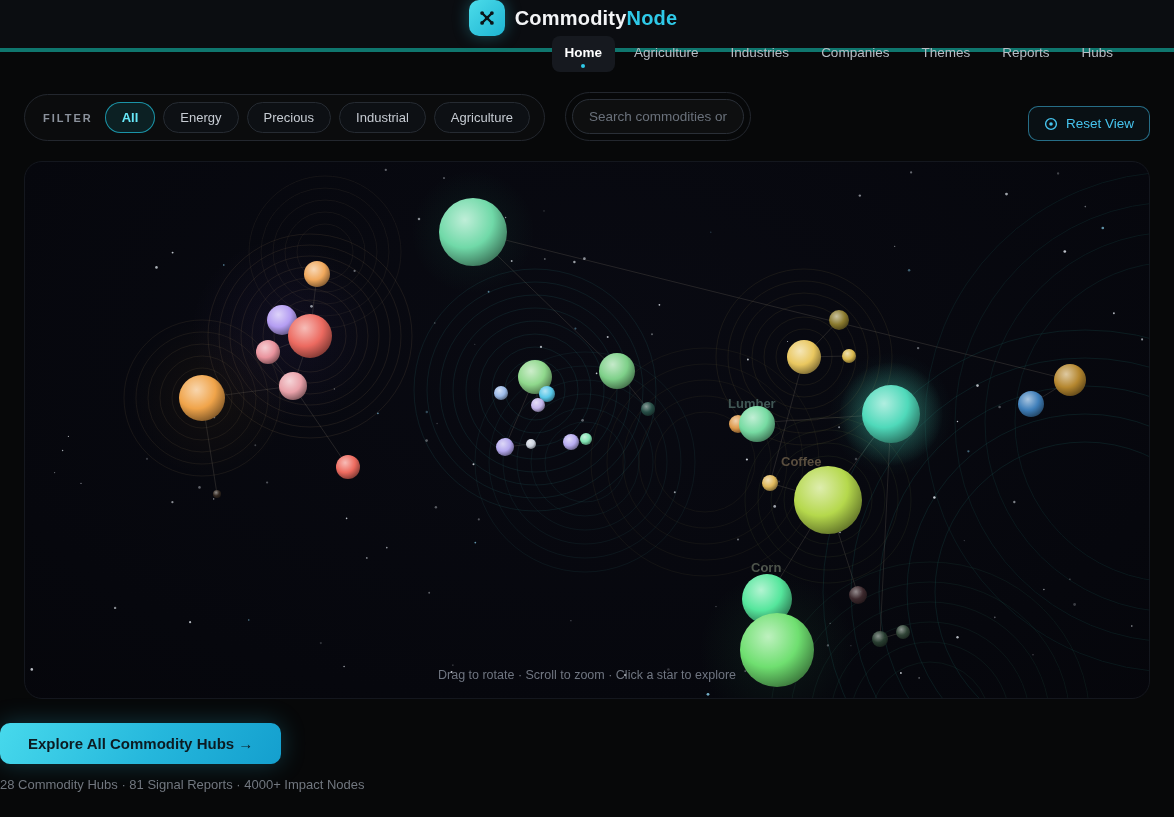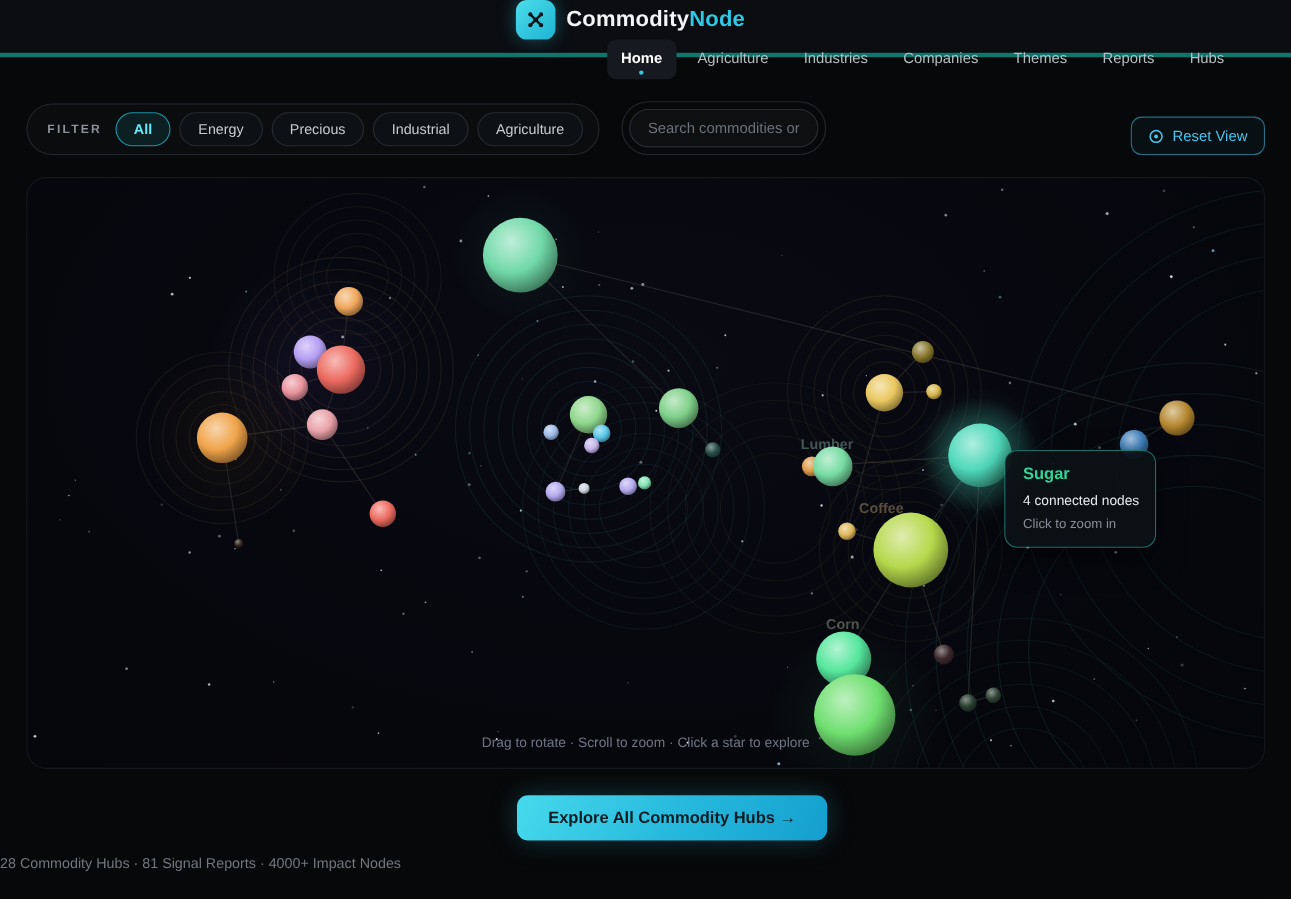--- a/index.html
+++ b/index.html
@@ -54,21 +54,21 @@
   .hint { position:absolute; left:0; right:0; bottom:16px; text-align:center;
           font-size:12.5px; color:#6f7580; pointer-events:none; }
   .tooltip { position:absolute; left:888px; top:247px; width:138px;
              border:1px solid rgba(45,200,185,.5); background:rgba(12,17,21,.93);
              border-radius:12px; padding:12px 16px 14px; box-shadow:0 10px 26px rgba(0,0,0,.55); }
   .tooltip-title { font-size:15px; font-weight:bold; color:#34d399; }
   .tooltip-sub { margin-top:9px; font-size:12.5px; color:#e7e9ec; white-space:nowrap; }
   .tooltip-hint { margin-top:7px; font-size:12px; color:#878e97; }
 
   
-  .cta-row { display:flex; justify-content:center; margin-top:24px;padding-left:48px; }
+  .cta-row { display:flex; justify-content:flex-start; margin-top:24px; }
   .cta { border:none; border-radius:10px; padding:12px 28px; font-size:15px; font-weight:bold;
          color:#0c1b22; background:linear-gradient(120deg,#47d9ec 0%,#25b7dc 55%,#149fce 100%);
          box-shadow:0 0 24px rgba(46,199,232,.25); cursor:pointer; font-family:inherit; }
   .stats { margin-top:13px; font-size:13px; color:#71777f; }
 </style>
 </head>
 <body>
 
 <div class="page">
 
@@ -575,25 +575,20 @@
         <circle cx="742" cy="437" r="25" fill="url(#ng26)" opacity="1"></circle>
         <circle cx="752" cy="488" r="37" fill="url(#ng27)" opacity="1"></circle>
         <circle cx="1045" cy="218" r="16" fill="url(#ng28)" opacity="1"></circle>
         <circle cx="1006" cy="242" r="13" fill="url(#ng29)" opacity="1"></circle>
         <circle cx="833" cy="433" r="9" fill="url(#ng30)" opacity="0.85"></circle>
         <circle cx="855" cy="477" r="8" fill="url(#ng31)" opacity="0.85"></circle>
         <circle cx="878" cy="470" r="7" fill="url(#ng32)" opacity="0.85"></circle>
         <circle cx="192" cy="332" r="4" fill="url(#ng33)" opacity="0.85"></circle>
       </svg>
     <div class="hint">Drag to rotate · Scroll to zoom · Click a star to explore</div>
-    <div class="tooltip">
-      <div class="tooltip-title">Sugar</div>
-      <div class="tooltip-sub">4 connected nodes</div>
-      <div class="tooltip-hint">Click to zoom in</div>
-    </div>
   </div>
 
   <div class="cta-row">
     <button class="cta">Explore All Commodity Hubs →</button>
   </div>
 
   <div class="stats">28 Commodity Hubs · 81 Signal Reports · 4000+ Impact Nodes</div>
 
 </div>
 

